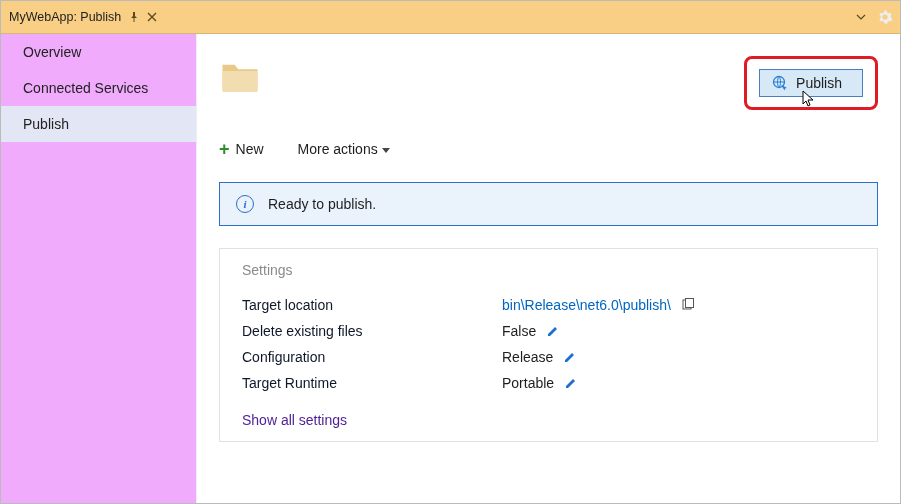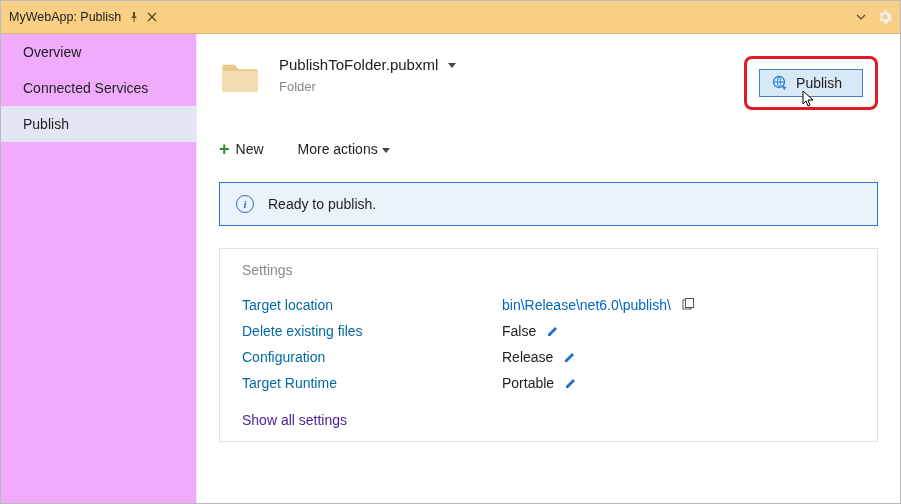--- a/index.html
+++ b/index.html
@@ -151,21 +151,21 @@
       color: #8a8a8a;
       font-size: 14px;
       margin-bottom: 14px;
     }
     .settings-row {
       display: flex;
       align-items: center;
       padding: 5px 0;
       font-size: 14px;
     }
-    .settings-label { width: 260px; color: #0369a1; }
+    .settings-label { width: 260px; color: #0f172a; }
     .settings-value { display: flex; align-items: center; gap: 10px; }
     .link-value { color: #0066c0; cursor: pointer; text-align: center; }
     .edit-pencil { color: #1f6fd0; cursor: pointer; }
     .copy-icon { color: #555; cursor: pointer; }
     .show-all {
       color: #4c1d95;
       font-size: 14px;
       margin-top: 16px;
       cursor: pointer;
       display: inline-block;
@@ -222,27 +222,20 @@
 
   <div class="main">
 
     <div class="profile-header">
       <span class="folder-icon">
         <svg viewBox="0 0 48 48">
             <path fill="#e8c98a" d="M4 10h14l4 5h22v24a2 2 0 01-2 2H6a2 2 0 01-2-2V10z"></path>
             <path fill="#f2ddb1" d="M4 17h40v22a2 2 0 01-2 2H6a2 2 0 01-2-2V17z"></path>
           </svg>
       </span>
-      <div>
-        <div class="profile-title-row">
-          <span class="profile-title">PublishToFolder.pubxml</span>
-          <span><span class="caret-down"></span></span>
-        </div>
-        <div class="profile-subtitle">Folder</div>
-      </div>
       <div class="profile-spacer"></div>
       <div class="publish-button-wrap">
         <div class="publish-button">
           <span class="globe-icon">
             <svg width="16" height="16" viewBox="0 0 16 16">
                 <circle cx="7" cy="7" r="5.5" fill="none" stroke="#2a7fd4" stroke-width="1.3"></circle>
                 <path d="M1.5 7h11M7 1.5c2 2 2 9 0 11M7 1.5c-2 2-2 9 0 11" fill="none" stroke="#2a7fd4" stroke-width="1"></path>
                 <path d="M10 10l5 3-2 .5-.5 2-3-5z" fill="#2a7fd4"></path>
               </svg>
           </span>

